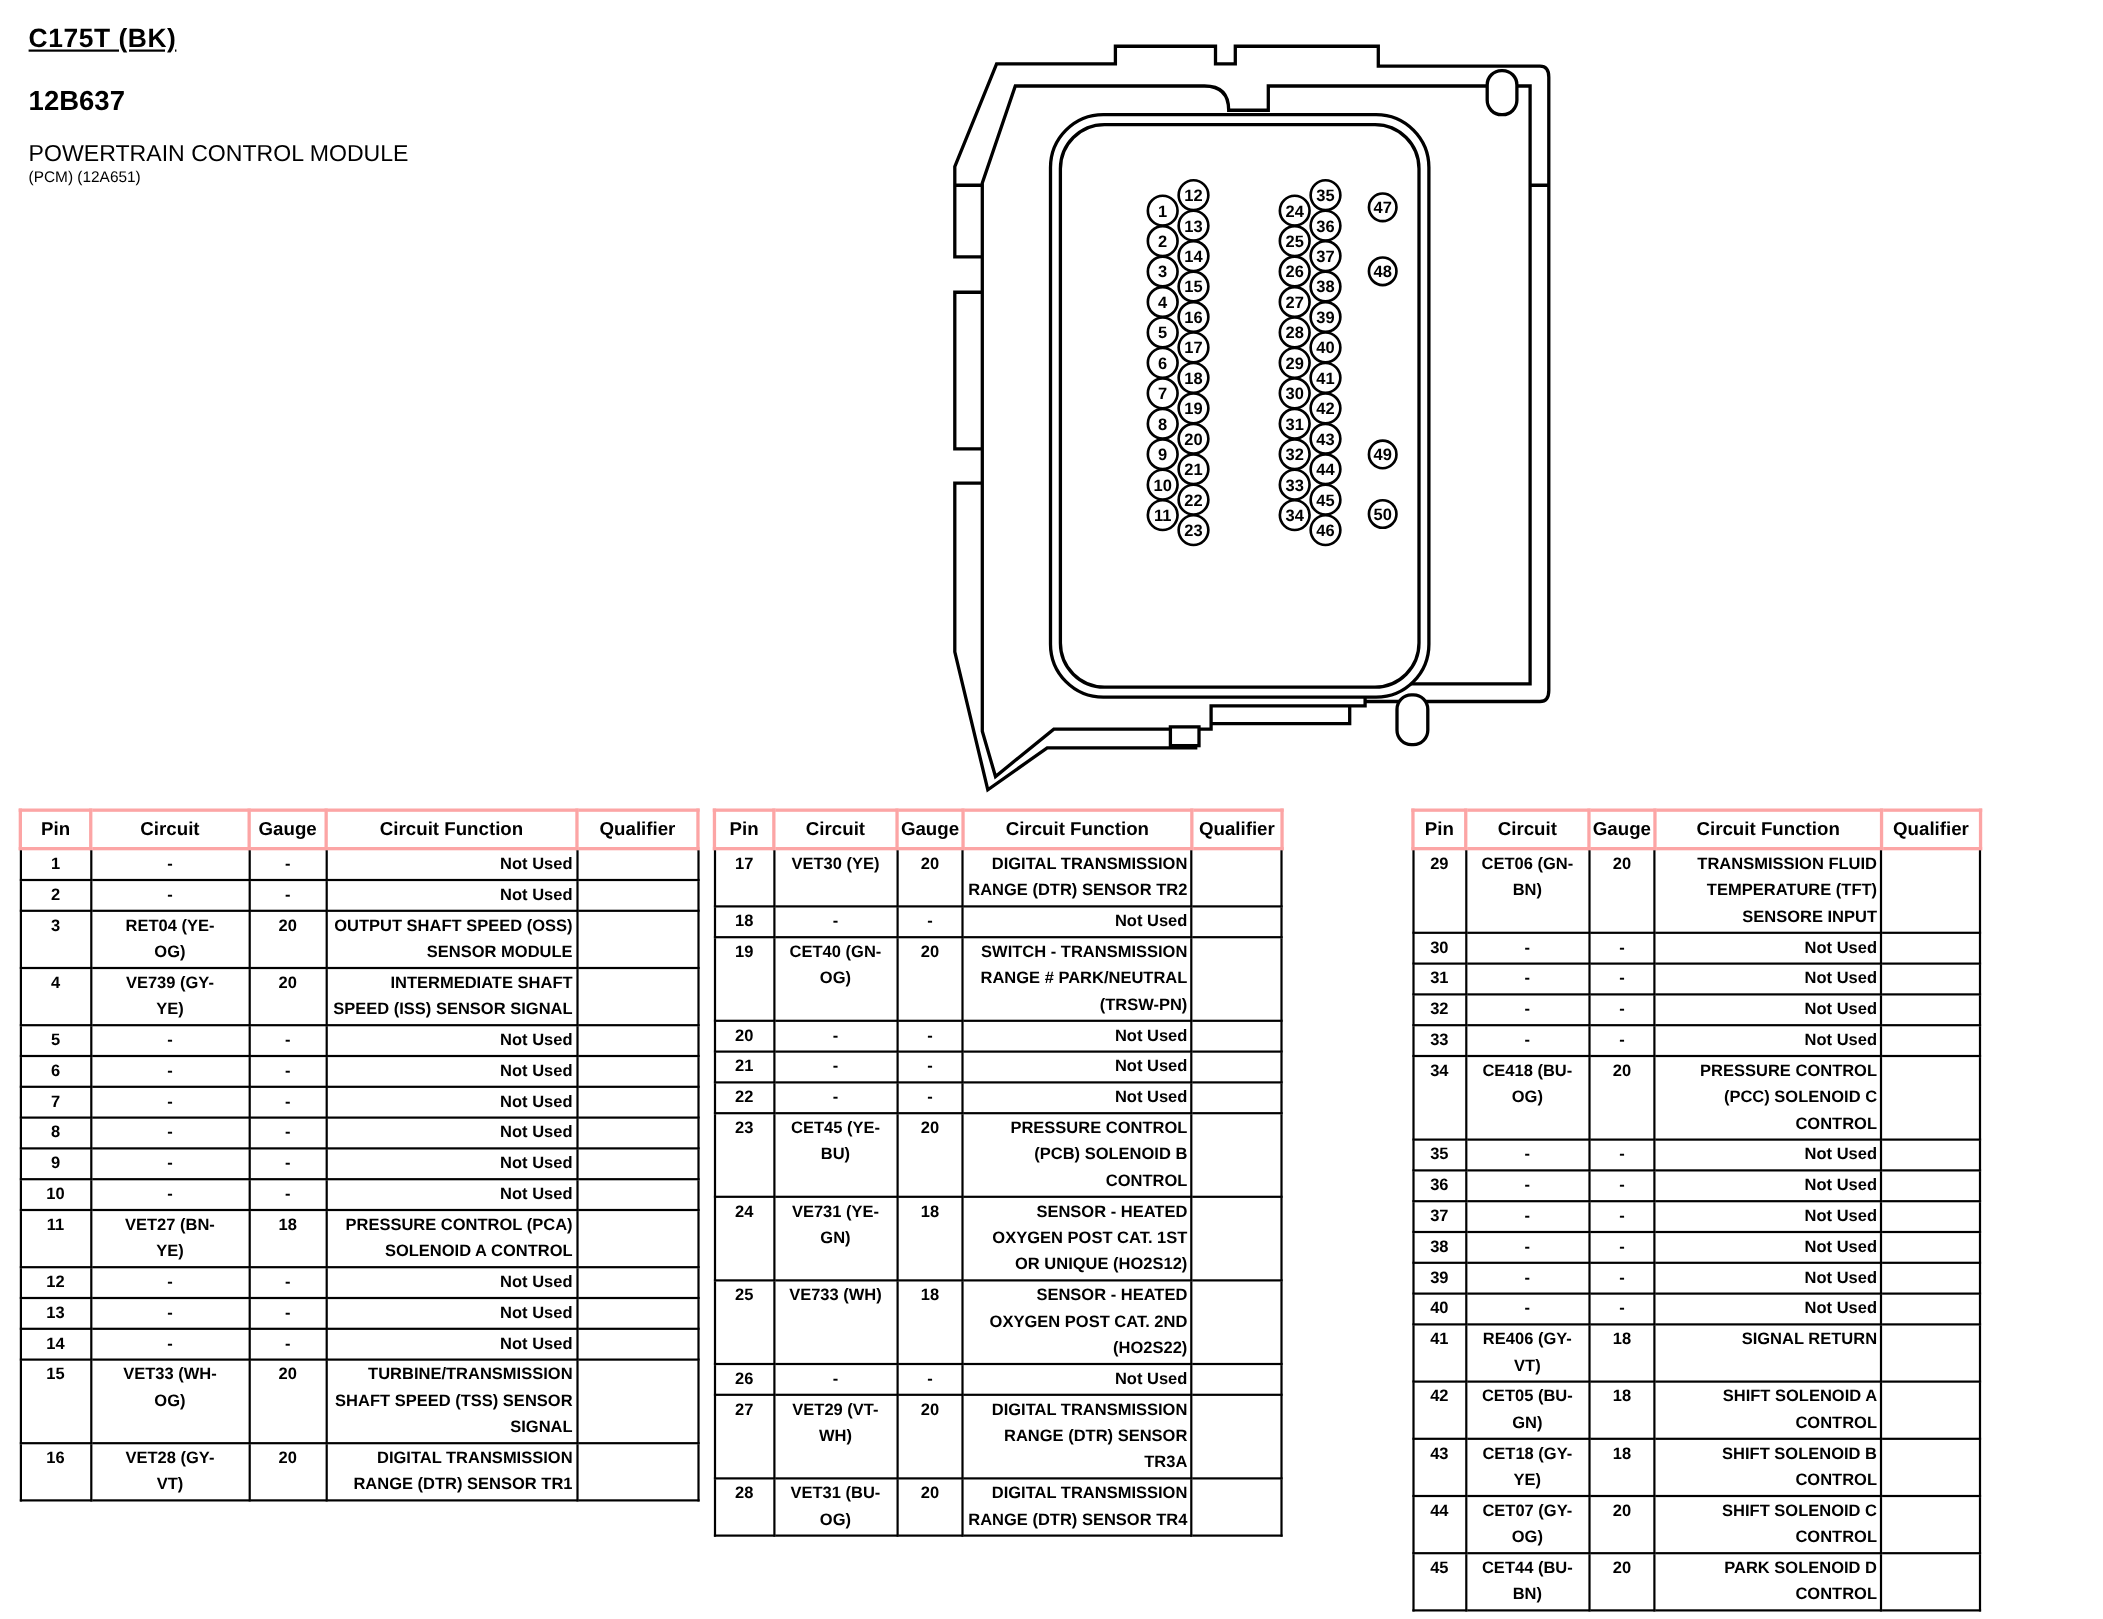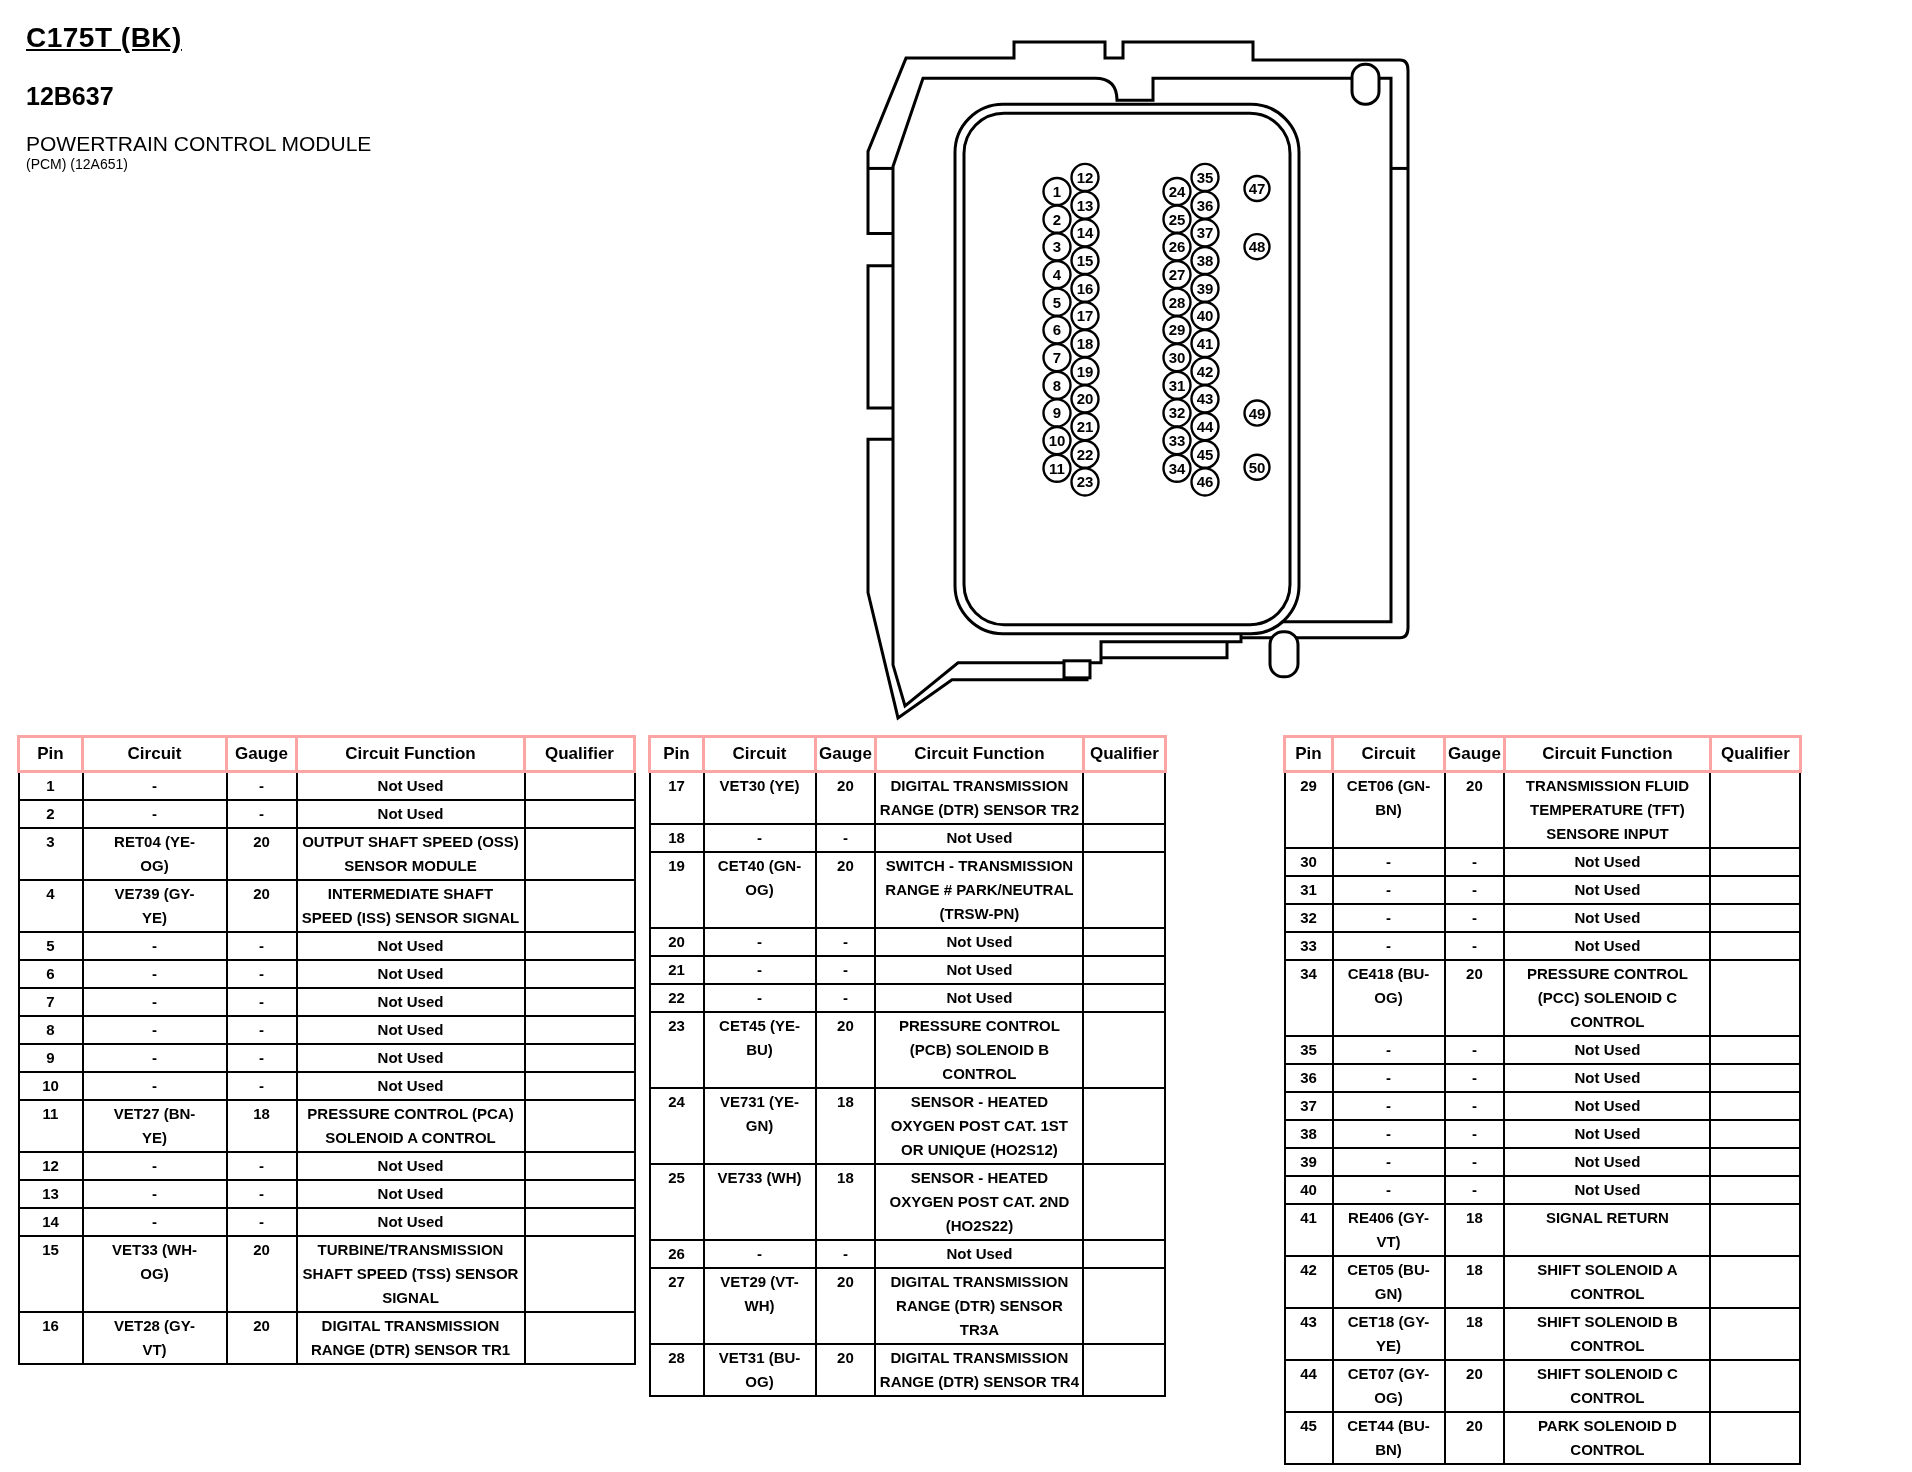--- a/index.html
+++ b/index.html
@@ -1,41 +1,41 @@
 <!DOCTYPE html>
 <html><head>
 <meta charset="utf-8">
 <style>
   html,body{margin:0;padding:0;background:#fff;}
   #page{position:relative;width:1912px;height:1472px;background:#fff;color:#000;
         font-family:"Liberation Sans", sans-serif;overflow:hidden;}
 
   
   #title-block{position:absolute;left:26px;top:22px;}
-  .doc-title{font-size:28px;font-weight:bold;text-decoration:underline;letter-spacing:.5px;}
+  .doc-title{font-size:24px;font-weight:bold;text-decoration:underline;letter-spacing:.5px;}
   .doc-part{font-size:25px;font-weight:bold;margin-top:28px;}
   .doc-module{font-size:21px;margin-top:22px;line-height:21px;}
   .doc-module2{font-size:14px;line-height:21px;}
 
   
   #connector{position:absolute;left:855px;top:18px;width:570px;height:712px;}
   #connector path, #connector rect.shape, #connector line{fill:#fff;stroke:#000;stroke-width:3;}
   #connector circle{fill:#fff;stroke:#000;stroke-width:2.4;}
   #connector text{font-family:"Liberation Sans",sans-serif;font-size:15px;font-weight:bold;fill:#000;}
 
   
   table.pin-table{position:absolute;top:735px;border-collapse:collapse;table-layout:fixed;
       font-family:"Liberation Sans",sans-serif;}
   table.pin-table th{border:3px solid #fca5a5;font-size:17px;font-weight:bold;padding:2px 2px;height:28px;}
   table.pin-table td{border:2px solid #000;font-size:15px;font-weight:bold;line-height:24px;
       padding:1px 3px;vertical-align:top;}
   td.c-pin{text-align:center;}
   td.c-circuit{text-align:center;white-space:pre-line;}
   td.c-gauge{text-align:center;}
-  td.c-func{text-align:center;white-space:pre-line;margin-top:45px;}
+  td.c-func{text-align:right;white-space:pre-line;margin-top:45px;}
   td.c-qual{}
   #table-1{left:17px;}
   #table-2{left:648px;}
   #table-3{left:1283px;}
 </style>
 </head>
 <body>
 
 <div id="page">
 

